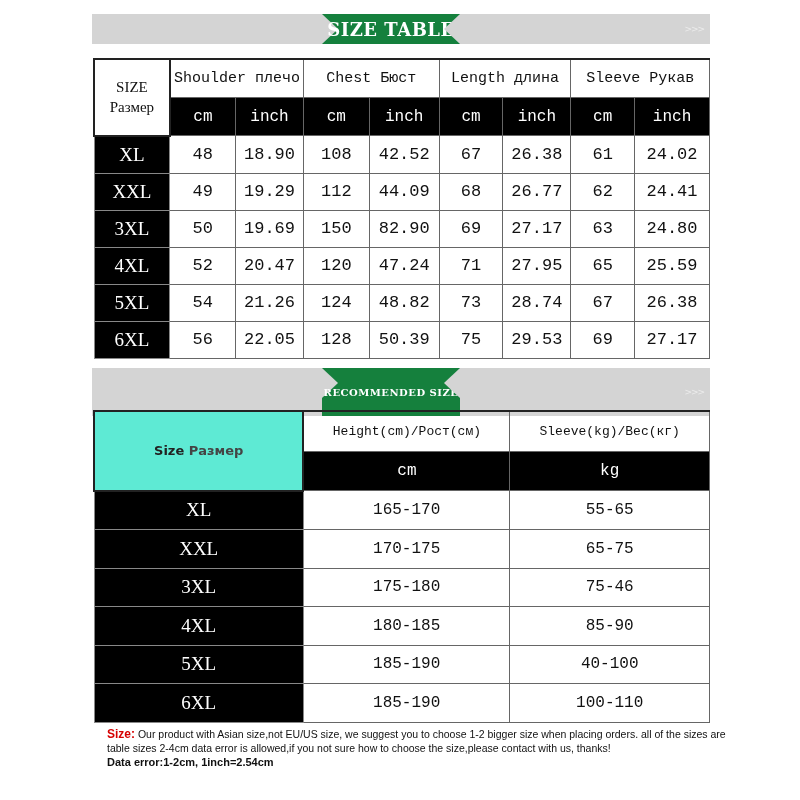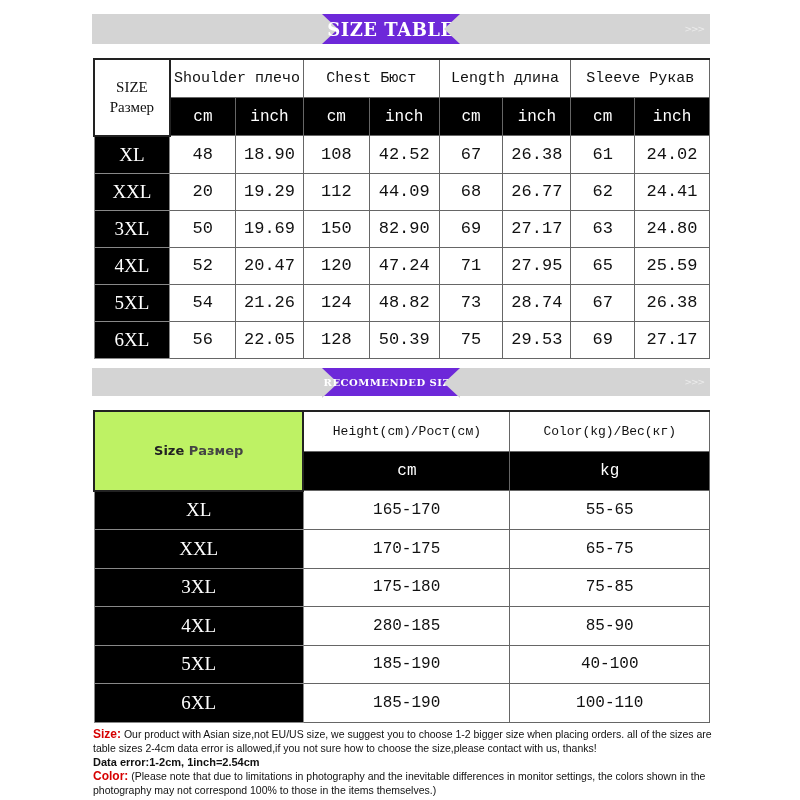--- a/index.html
+++ b/index.html
@@ -1,21 +1,21 @@
 <!DOCTYPE html>
 <html><head>
   <meta charset="utf-8">
   <style>
     html, body { margin: 0; padding: 0; background: #ffffff; }
     body { width: 800px; height: 800px; position: relative; overflow: hidden; font-family: "Liberation Serif", serif; }
 
     .banner { position: absolute; left: 92px; width: 618px; background: #d4d4d4; }
     .banner-1 { top: 14px; height: 30px; }
-    .banner-2 { top: 368px; height: 28px; }
-    .ribbon { position: absolute; left: 230px; top: 0; height: 100%; width: 138px; background: #6d28d9; }
+    .banner-2 { top: 368px; height: 48px; }
+    .ribbon { position: absolute; left: 230px; top: 0; height: 100%; width: 138px; background: #15803d; }
     .ribbon::before, .ribbon::after { content: ""; position: absolute; top: 0; width: 0; height: 0; border-top: 15px solid transparent; border-bottom: 15px solid transparent; }
     .ribbon::before { left: 0; border-left: 16px solid #d4d4d4; }
     .ribbon::after { right: 0; border-right: 16px solid #d4d4d4; }
     .ribbon-text { position: absolute; left: 0; right: 0; top: 0; bottom: 0; display: flex; align-items: center; justify-content: center; color: #fff; font-family: "DejaVu Serif", serif; font-weight: bold; letter-spacing: 0.5px; }
     .banner-1 .ribbon-text { font-size: 18px; }
     .banner-2 .ribbon-text { font-size: 10px; }
     .arrows { position: absolute; right: 6px; top: 0; height: 100%; display: flex; align-items: center; color: #ececec; font-size: 9px; font-family: "DejaVu Sans", sans-serif; letter-spacing: -1px; }
 
     table { position: absolute; border-collapse: collapse; font-family: "Liberation Mono", monospace; }
     td { border: 1px solid #666; text-align: center; padding: 0; color: #111; }
@@ -25,25 +25,25 @@
     .t1 .h1 td { height: 37px; font-size: 15px; }
     .t1 .h2 td { height: 37px; font-size: 16px; background: #000; color: #fff; border-color: #666; }
     .t1 .size-head { background: #fff; color: #111; font-family: "Liberation Serif", serif; font-size: 15px; line-height: 20px; border: 2px solid #222; }
     .t1 .size-cell { background: #000; color: #fff; font-family: "Liberation Serif", serif; font-size: 19px; border-color: #888; }
     .t1 .t1-head-top td { border-top: 2px solid #222; }
 
     .t2 { left: 93px; top: 410px; width: 617px; }
     .t2 td { height: 37.5px; font-size: 16px; }
     .t2 .h1 td { height: 39px; font-size: 13px; border-top: 2px solid #222; }
     .t2 .h2 td { height: 38px; font-size: 16px; background: #000; color: #fff; }
-    .t2 .size-head2 { background: #bef264; color: #222; font-family: "DejaVu Sans", sans-serif; font-weight: bold; font-size: 16px; border: 2px solid #222; margin-left: 32px; }
+    .t2 .size-head2 { background: #5eead4; color: #222; font-family: "DejaVu Sans", sans-serif; font-weight: bold; font-size: 16px; border: 2px solid #222; margin-left: 32px; }
     .t2 .size-head2 .ru { color: #444; }
     .t2 .size-cell { background: #000; color: #fff; font-family: "Liberation Serif", serif; font-size: 19px; border-color: #888; }
 
-    .notes { position: absolute; left: 93px; top: 727px; width: 620px; font-family: "Liberation Sans", sans-serif; font-size: 10.5px; line-height: 14px; color: #111; }
+    .notes { position: absolute; left: 107px; top: 727px; width: 620px; font-family: "Liberation Sans", sans-serif; font-size: 10.5px; line-height: 14px; color: #111; }
     .notes .lbl { color: #d60000; font-weight: bold; font-size: 12px; }
     .notes .bold { font-weight: bold; font-size: 11px; }
   </style>
 </head>
 <body>
 
 <div class="banner banner-1">
   <div class="ribbon">
     <div class="ribbon-text">SIZE TABLE</div>
   </div>
@@ -89,21 +89,21 @@
     <td>18.90</td>
     <td>108</td>
     <td>42.52</td>
     <td>67</td>
     <td>26.38</td>
     <td>61</td>
     <td>24.02</td>
   </tr>
   <tr>
     <td class="size-cell">XXL</td>
-    <td>20</td>
+    <td>49</td>
     <td>19.29</td>
     <td>112</td>
     <td>44.09</td>
     <td>68</td>
     <td>26.77</td>
     <td>62</td>
     <td>24.41</td>
   </tr>
   <tr>
     <td class="size-cell">3XL</td>
@@ -165,60 +165,57 @@
       <col style="width:207px">
       <col style="width:200px">
   </colgroup>
   <tbody>
       <tr class="h1">
     <td class="size-head2" rowspan="2">
       <span>Size</span>
       <span class="ru">Размер</span>
     </td>
     <td>Height(cm)/Рост(см)</td>
-    <td>Color(kg)/Вес(кг)</td>
+    <td>Sleeve(kg)/Вес(кг)</td>
   </tr>
   <tr class="h2">
     <td>cm</td>
     <td>kg</td>
   </tr>
   <tr>
     <td class="size-cell">XL</td>
     <td>165-170</td>
     <td>55-65</td>
   </tr>
   <tr>
     <td class="size-cell">XXL</td>
     <td>170-175</td>
     <td>65-75</td>
   </tr>
   <tr>
     <td class="size-cell">3XL</td>
     <td>175-180</td>
-    <td>75-85</td>
+    <td>75-46</td>
   </tr>
   <tr>
     <td class="size-cell">4XL</td>
-    <td>280-185</td>
+    <td>180-185</td>
     <td>85-90</td>
   </tr>
   <tr>
     <td class="size-cell">5XL</td>
     <td>185-190</td>
     <td>40-100</td>
   </tr>
   <tr>
     <td class="size-cell">6XL</td>
     <td>185-190</td>
     <td>100-110</td>
   </tr>
 </tbody>
   </table>
 
 <div class="notes">
   <div>
     <span class="lbl">Size:</span><span> Our product with Asian size,not EU/US size, we suggest you to choose 1-2 bigger size when placing orders. all of the sizes are table sizes 2-4cm data error is allowed,if you not sure how to choose the size,please contact with us, thanks!</span>
   </div>
   <div class="bold">Data error:1-2cm, 1inch=2.54cm</div>
-  <div>
-    <span class="lbl">Color:</span><span> (Please note that due to limitations in photography and the inevitable  differences in monitor settings, the colors shown in the photography may not  correspond 100% to those in the items themselves.)</span>
-  </div>
 </div>
 
 </body></html>

